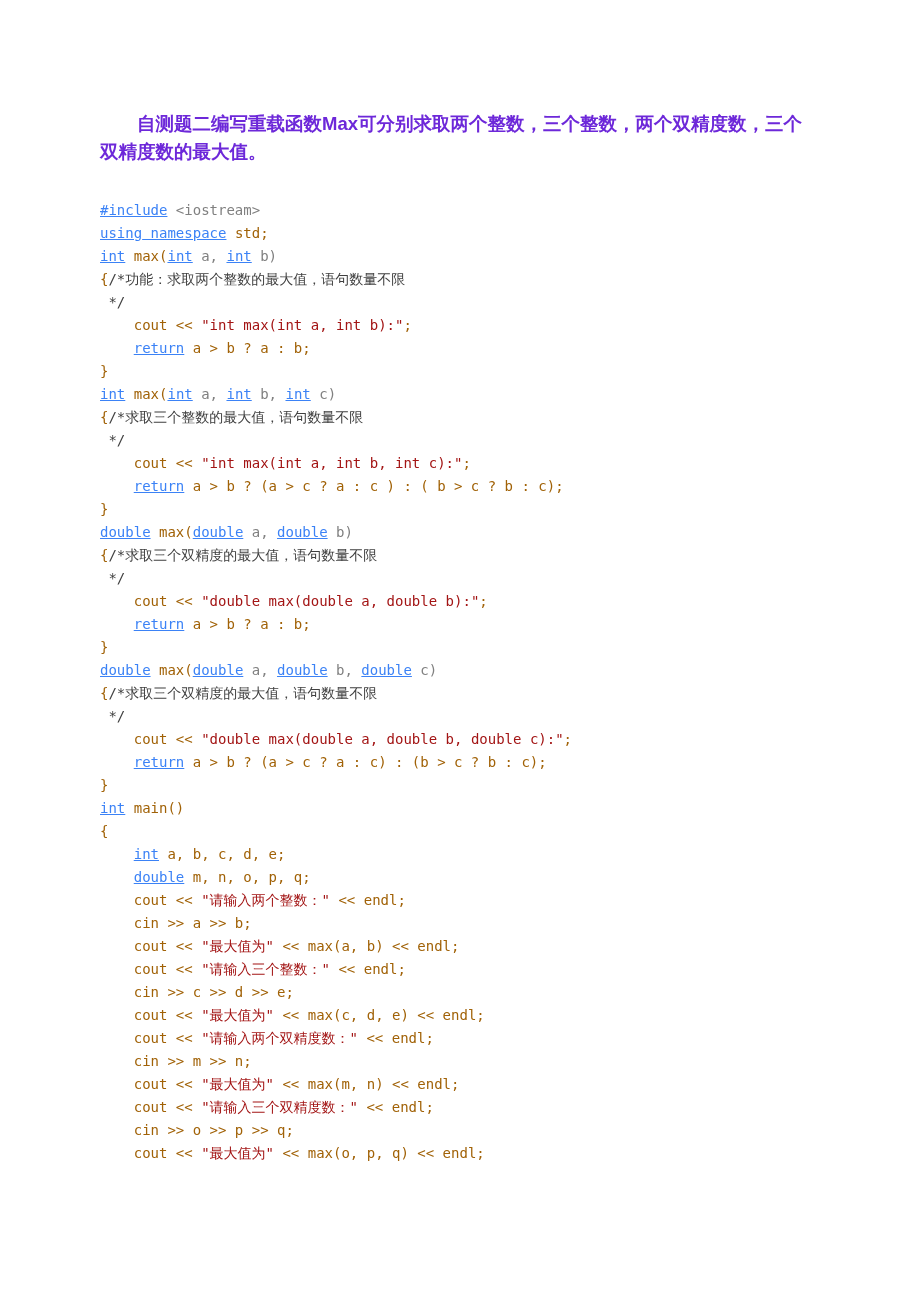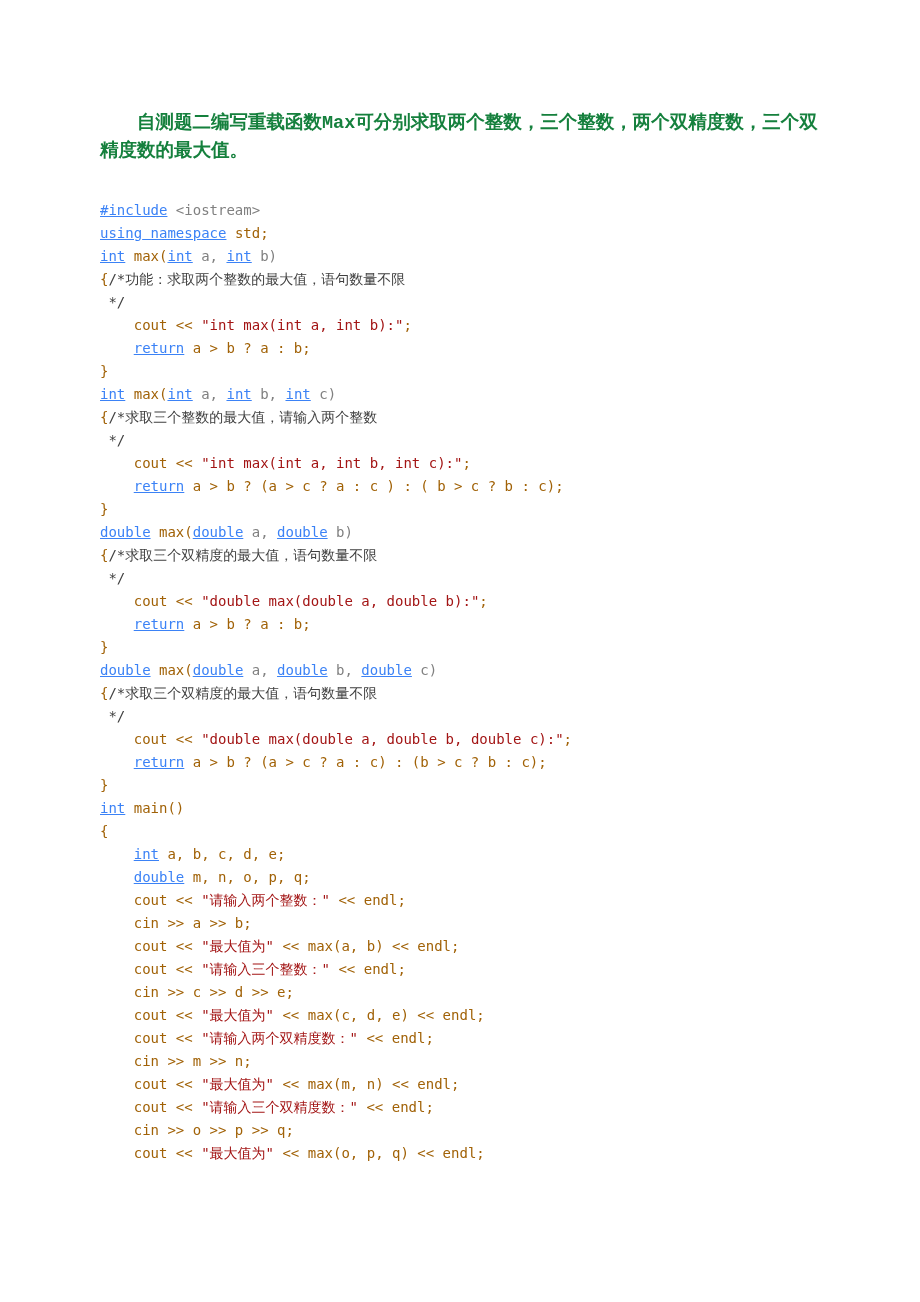--- a/index.html
+++ b/index.html
@@ -9,24 +9,24 @@
     font-family: "SimSun", "宋体", "Consolas", monospace;
   }
   .page {
     width: 920px;
     min-height: 1302px;
     padding: 110px 100px 60px 100px;
     box-sizing: border-box;
     background: #ffffff;
   }
   .title {
-    font-family: Liberation Mono, monospace;
+    font-family: Liberation Sans, sans-serif;
     font-size: 18.5px;
     font-weight: bold;
-    color: #15803d;
+    color: #6d28d9;
     line-height: 1.5;
     text-indent: 2em;
     margin-bottom: 10px;
     margin-left: -2em;
     padding-left: 2em;
   }
   .code {
     font-family: "Consolas", "SimSun", monospace;
     font-size: 14px;
     line-height: 23px;
@@ -49,21 +49,21 @@
   <div class="code">
 <span class="kw">#include</span><span class="pp"> &lt;iostream&gt;</span>
 <span class="kw">using</span><span class="kw"> namespace</span><span class="id"> std;</span>
 <span class="kw">int</span><span class="id"> max(</span><span class="kw">int</span><span class="pp"> a, </span><span class="kw">int</span><span class="pp"> b)</span>
 <span class="id">{</span><span class="cm">/*功能：求取两个整数的最大值，语句数量不限</span>
 <span class="cm"> */</span>
 <span class="id">    cout &lt;&lt; </span><span class="str">"int max(int a, int b):"</span><span class="id">;</span>
 <span>    </span><span class="kw">return</span><span class="id"> a &gt; b ? a : b;</span>
 <span class="id">}</span>
 <span class="kw">int</span><span class="id"> max(</span><span class="kw">int</span><span class="pp"> a, </span><span class="kw">int</span><span class="pp"> b, </span><span class="kw">int</span><span class="pp"> c)</span>
-<span class="id">{</span><span class="cm">/*求取三个整数的最大值，请输入两个整数</span>
+<span class="id">{</span><span class="cm">/*求取三个整数的最大值，语句数量不限</span>
 <span class="cm"> */</span>
 <span class="id">    cout &lt;&lt; </span><span class="str">"int max(int a, int b, int c):"</span><span class="id">;</span>
 <span>    </span><span class="kw">return</span><span class="id"> a &gt; b ? (a &gt; c ? a : c ) : ( b &gt; c ? b : c);</span>
 <span class="id">}</span>
 <span class="kw">double</span><span class="id"> max(</span><span class="kw">double</span><span class="pp"> a, </span><span class="kw">double</span><span class="pp"> b)</span>
 <span class="id">{</span><span class="cm">/*求取三个双精度的最大值，语句数量不限</span>
 <span class="cm"> */</span>
 <span class="id">    cout &lt;&lt; </span><span class="str">"double max(double a, double b):"</span><span class="id">;</span>
 <span>    </span><span class="kw">return</span><span class="id"> a &gt; b ? a : b;</span>
 <span class="id">}</span>

